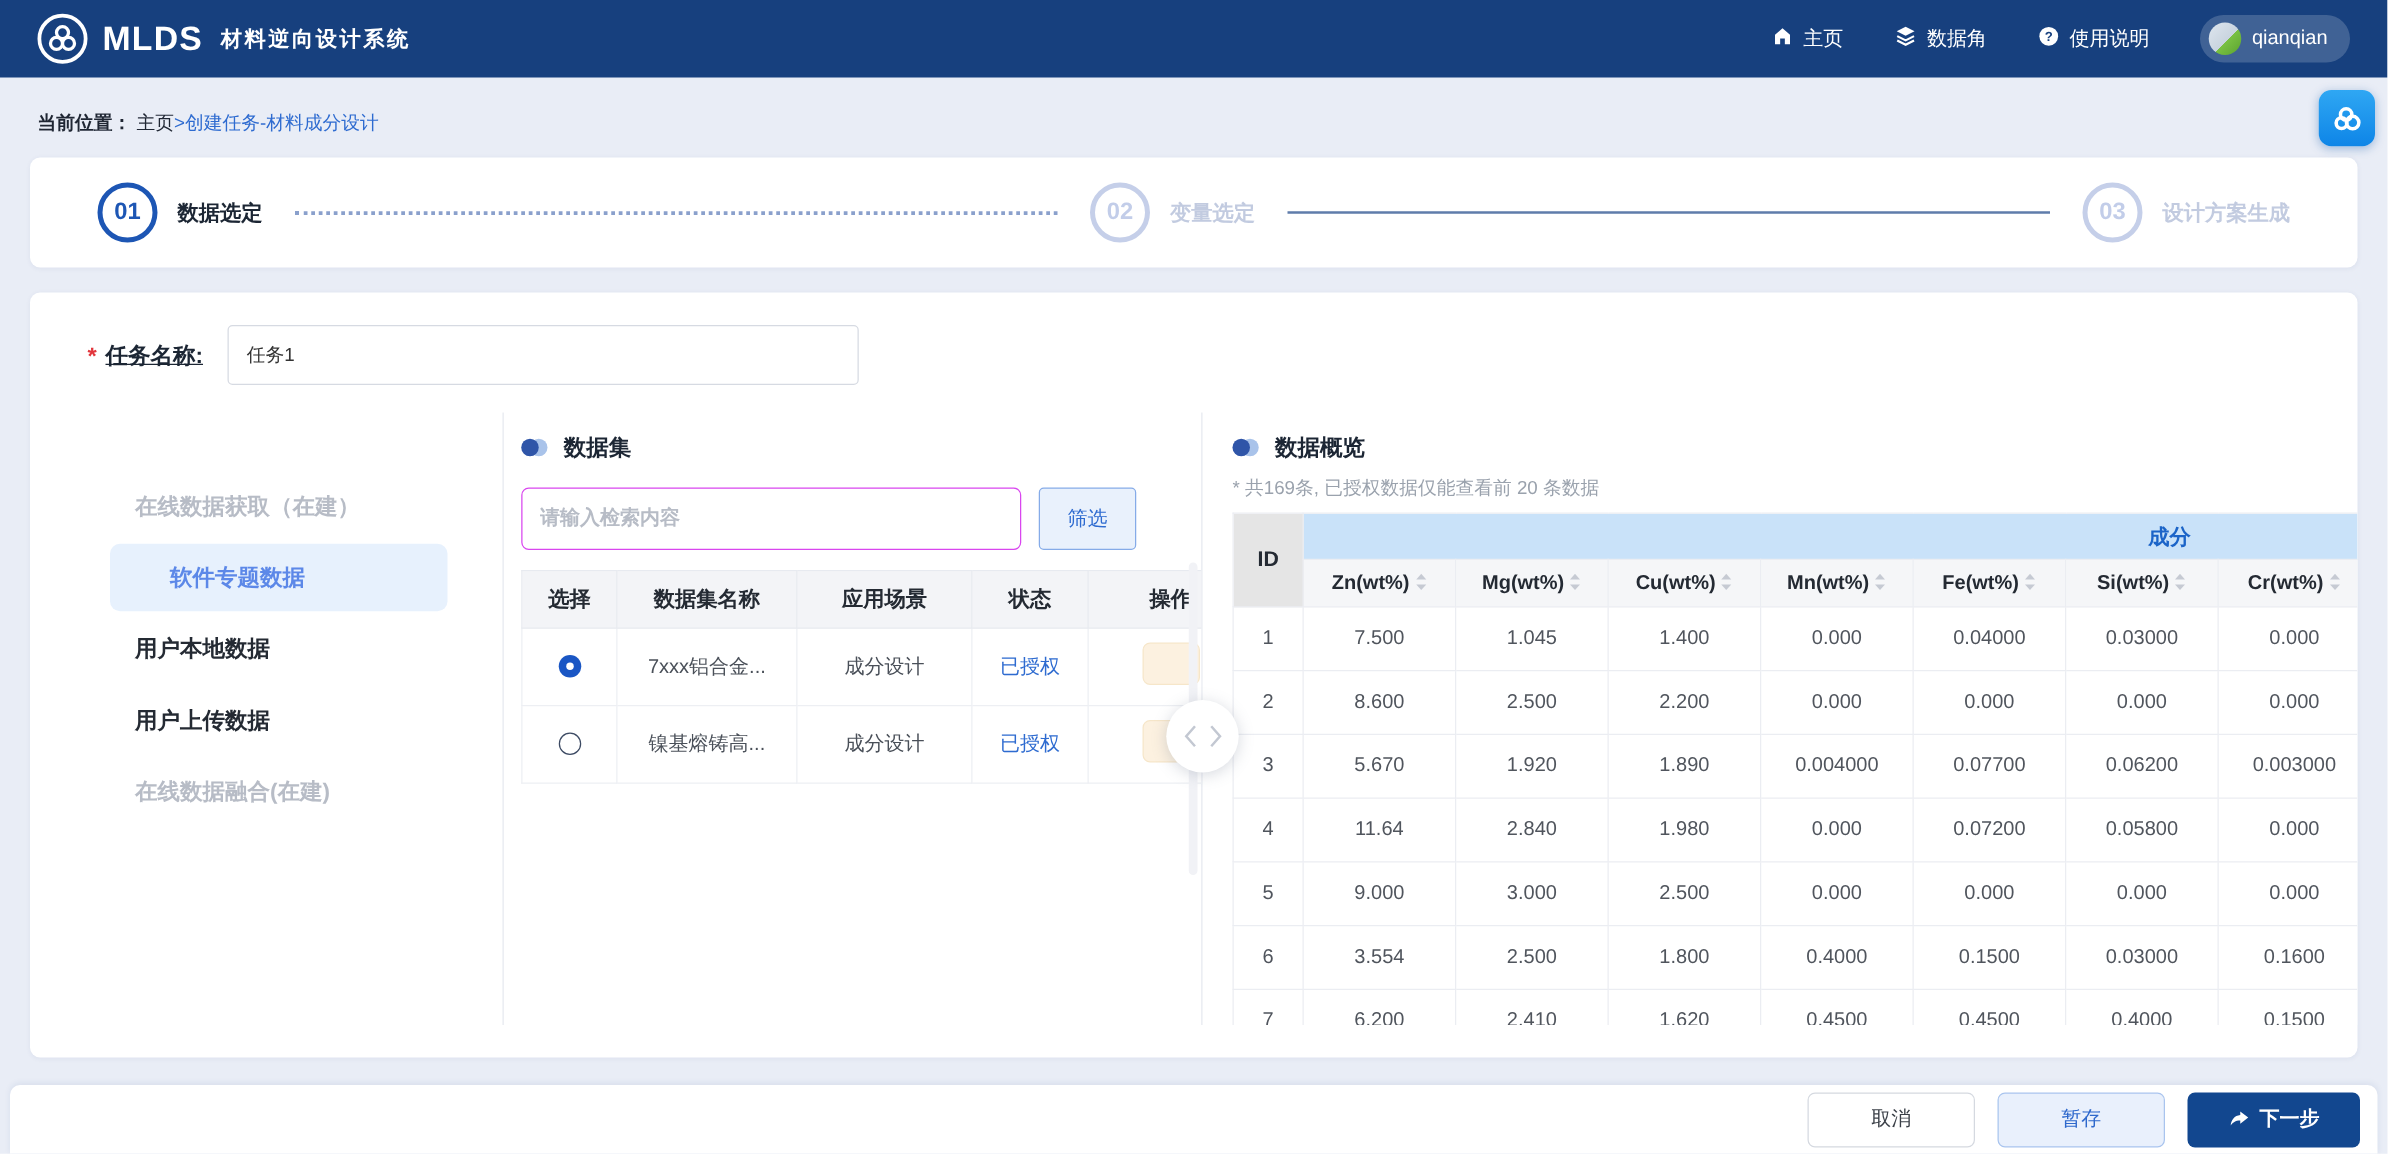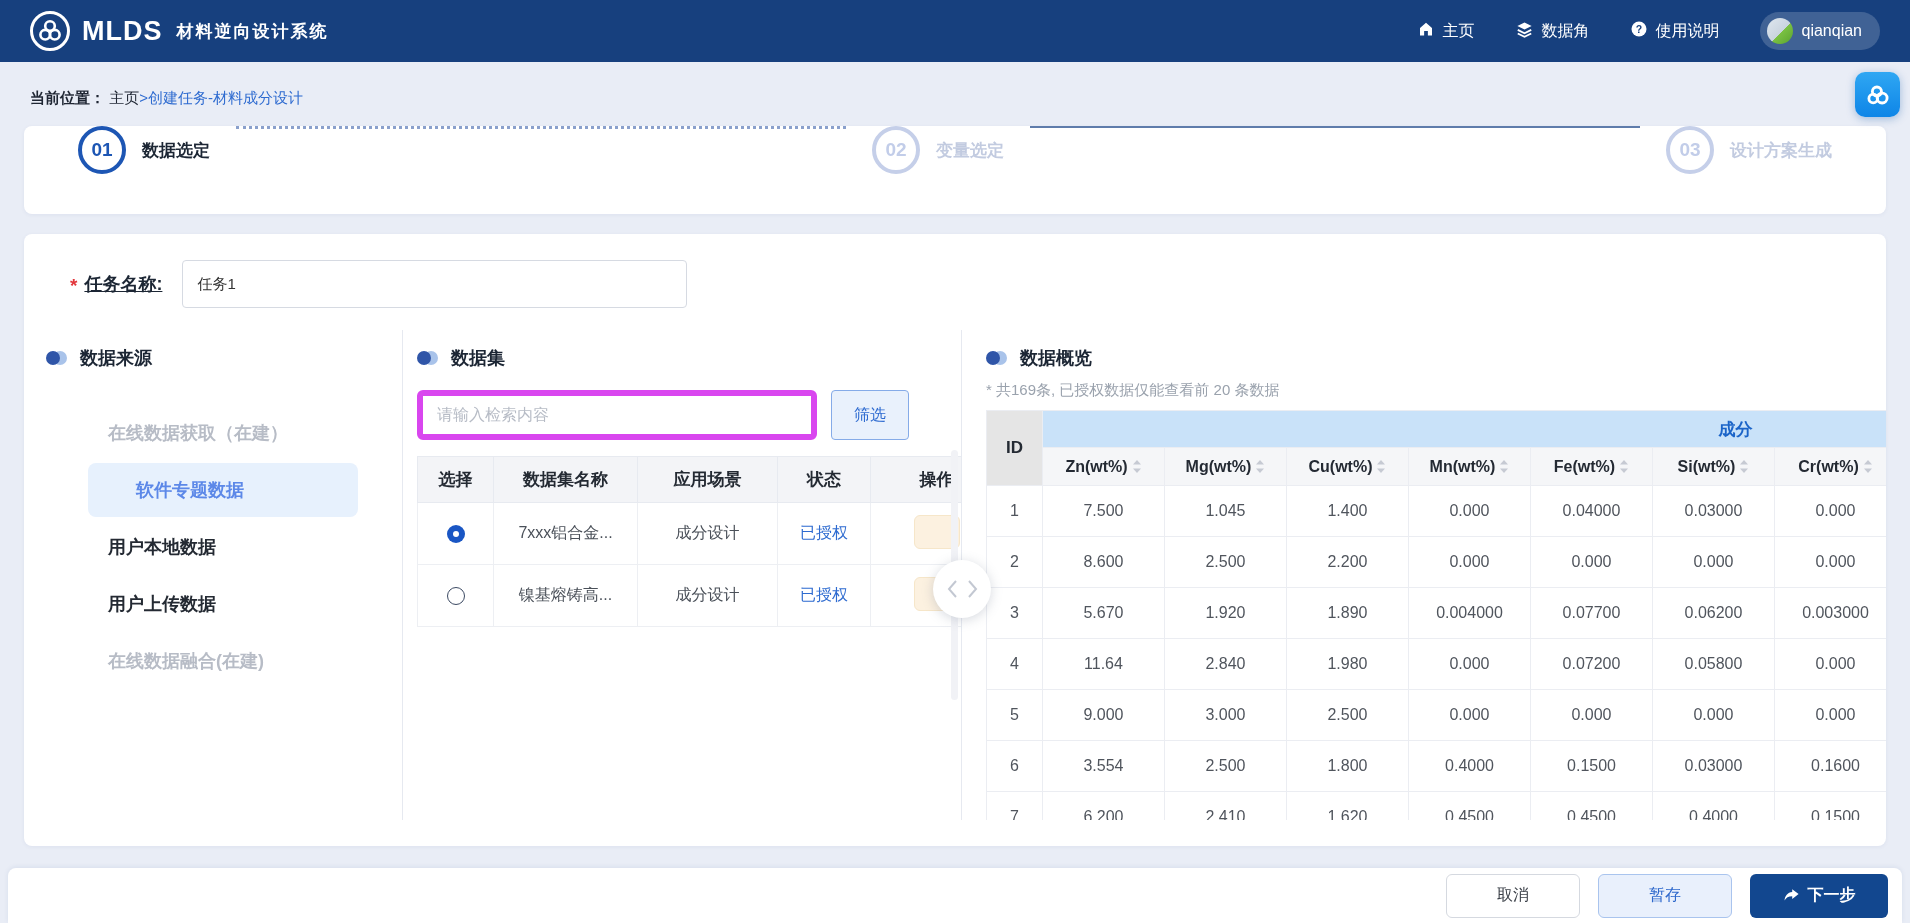--- a/index.html
+++ b/index.html
@@ -26,21 +26,21 @@
   .crumb-prefix { font-weight:700; }
   .crumb-home { color:#1f2633; cursor:pointer; }
   .crumb-link { color:var(--link-blue); cursor:pointer; }
   
   .float-tool { position:absolute; top:72px; right:10px; width:45px; height:45px;
     border-radius:10px; background:linear-gradient(180deg,#2fa7f3,#0e85e7);
     display:flex; align-items:center; justify-content:center; cursor:pointer;
     box-shadow:0 2px 8px rgba(20,90,170,.35); z-index:20; }
   
   .step-card { margin:0 24px; background:#fff; border-radius:8px; height:88px;
-    display:flex; align-items:flex-start; padding:0 54px; box-shadow:0 1px 4px rgba(31,58,125,.06); }
+    display:flex; align-items:center; padding:0 54px; box-shadow:0 1px 4px rgba(31,58,125,.06); }
   .step { display:flex; align-items:center; gap:16px; flex:0 0 auto; }
   .step-circle { width:48px; height:48px; border-radius:50%; border:4px solid var(--primary-blue);
     color:var(--primary-blue); font-weight:800; font-size:19px; background:#fff;
     display:flex; align-items:center; justify-content:center; }
   .step-label { font-size:17px; font-weight:700; color:#1c2634; white-space:nowrap; }
   .step.todo .step-circle { border-color:#c5cfe9; color:#c2cde9; }
   .step.todo .step-label { color:#c2cbe0; font-weight:600; }
   .conn-dotted { flex:1; border-top:3px dotted #8aa0cc; margin:0 26px; }
   .conn-solid  { flex:1; border-top:2px solid #5f7cab; margin:0 26px; }
   
@@ -64,22 +64,22 @@
                  border-radius:50%; background:#2f55a8; }
   .sec-title { font-size:18px; font-weight:700; color:#1c2634; }
   
   .src-list { margin:34px 0 0 42px; }
   .src-item { width:270px; height:54px; line-height:54px; padding-left:20px; border-radius:8px;
     font-size:18px; font-weight:700; color:#242a33; margin-bottom:3px; cursor:pointer; }
   .src-item.disabled { color:#b7bcc6; cursor:default; }
   .src-item.selected { background:var(--selected-bg); color:var(--selected-text);padding-left:48px; }
   
   .search-row { display:flex; gap:14px; margin-top:18px; width:492px; }
-  .search-input { flex:1; height:50px; border:6px solid #d946ef; border-radius:6px;
-    font-size:16px; padding:0 14px; color:#333; font-family:inherit; outline:none; }
+  .search-input { flex:1; height:50px; border:1px solid #d946ef; border-radius:6px;
+    font-size:16px; padding:0 14px; color:#333; font-family:inherit; outline:none;font-weight:bold; }
   .search-input::placeholder { color:#b7bcc6; }
   .filter-btn { width:78px; height:50px; background:#e9f1fc; border:1px solid #85abe8;
     border-radius:4px; color:var(--link-blue); font-size:16px; cursor:pointer; font-family:inherit; }
   table { border-collapse:collapse; table-layout:fixed; }
   .ds-table { margin-top:16px; width:585px; }
   .ds-table th { background:#f3f4f7; height:46px; font-size:17px; font-weight:700;
     color:#242a33; border:1px solid #e7eaf0; text-align:center; }
   .ds-table td { height:62px; text-align:center; font-size:16px; color:#4a5059;
     border:1px solid #edeff3; background:#fff; }
   .radio { width:18px; height:18px; border-radius:50%; border:1.5px solid #3c4a63;
@@ -202,24 +202,20 @@
 
   <div class="task-row">
     <span class="req">*</span>
     <span class="task-label">任务名称:</span>
     <input class="task-input" type="text" value="任务1" style="">
   </div>
 
   <div class="panels">
 
     <div class="panel-left">
-      <div class="sec-head">
-        <span class="dot"></span>
-        <span class="sec-title">数据来源</span>
-      </div>
       <div class="src-list">
           <div class="src-item disabled">在线数据获取（在建）</div>
           <div class="src-item selected">软件专题数据</div>
           <div class="src-item ">用户本地数据</div>
           <div class="src-item ">用户上传数据</div>
           <div class="src-item disabled">在线数据融合(在建)</div>
         </div>
     </div>
 
     <div class="panel-mid">

